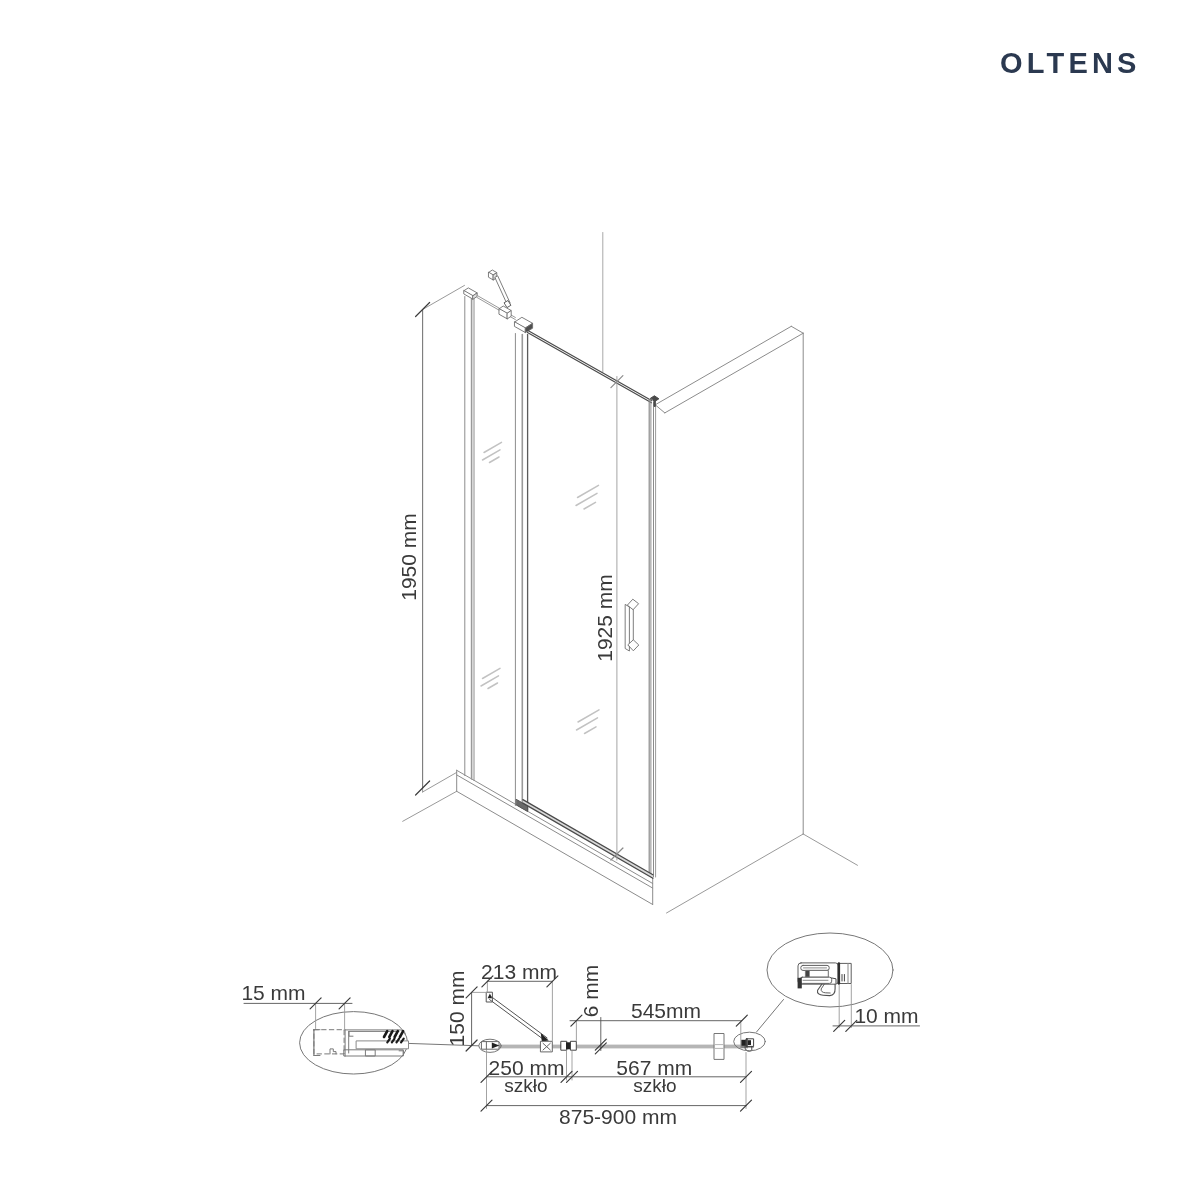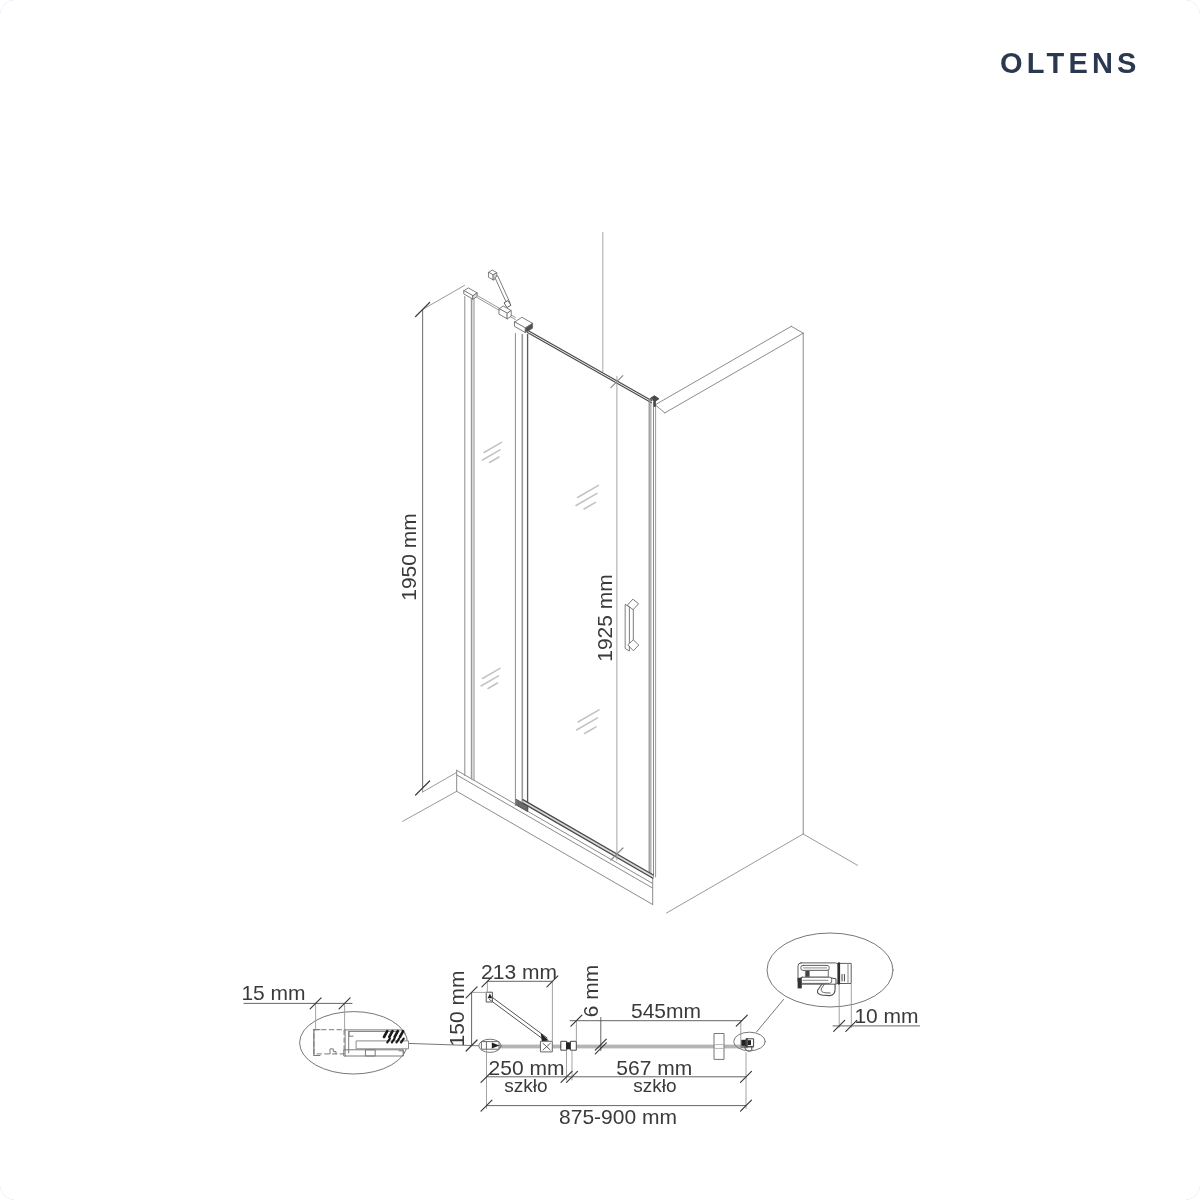--- a/index.html
+++ b/index.html
@@ -1,16 +1,16 @@
 <!DOCTYPE html>
 <html><head>
 <meta charset="utf-8">
 <style>
   html,body{margin:0;padding:0;background:#ffffff;}
-  .wrap{width:1200px;height:1200px;position:relative;background:#c4b5fd;overflow:hidden;border-radius:15px;}
+  .wrap{width:1200px;height:1200px;position:relative;background:#c4b5fd;overflow:hidden;}
   svg{display:block;}
   text{font-family:"Liberation Sans", sans-serif;}
 </style>
 </head>
 <body>
 <div class="wrap">
 <svg width="1200" height="1200" viewBox="0 0 1200 1200" fill="none" stroke-linecap="round" stroke-linejoin="round">
 
 <rect x="0" y="0" width="1200" height="1200" fill="#ffffff" stroke="none"></rect>
 

